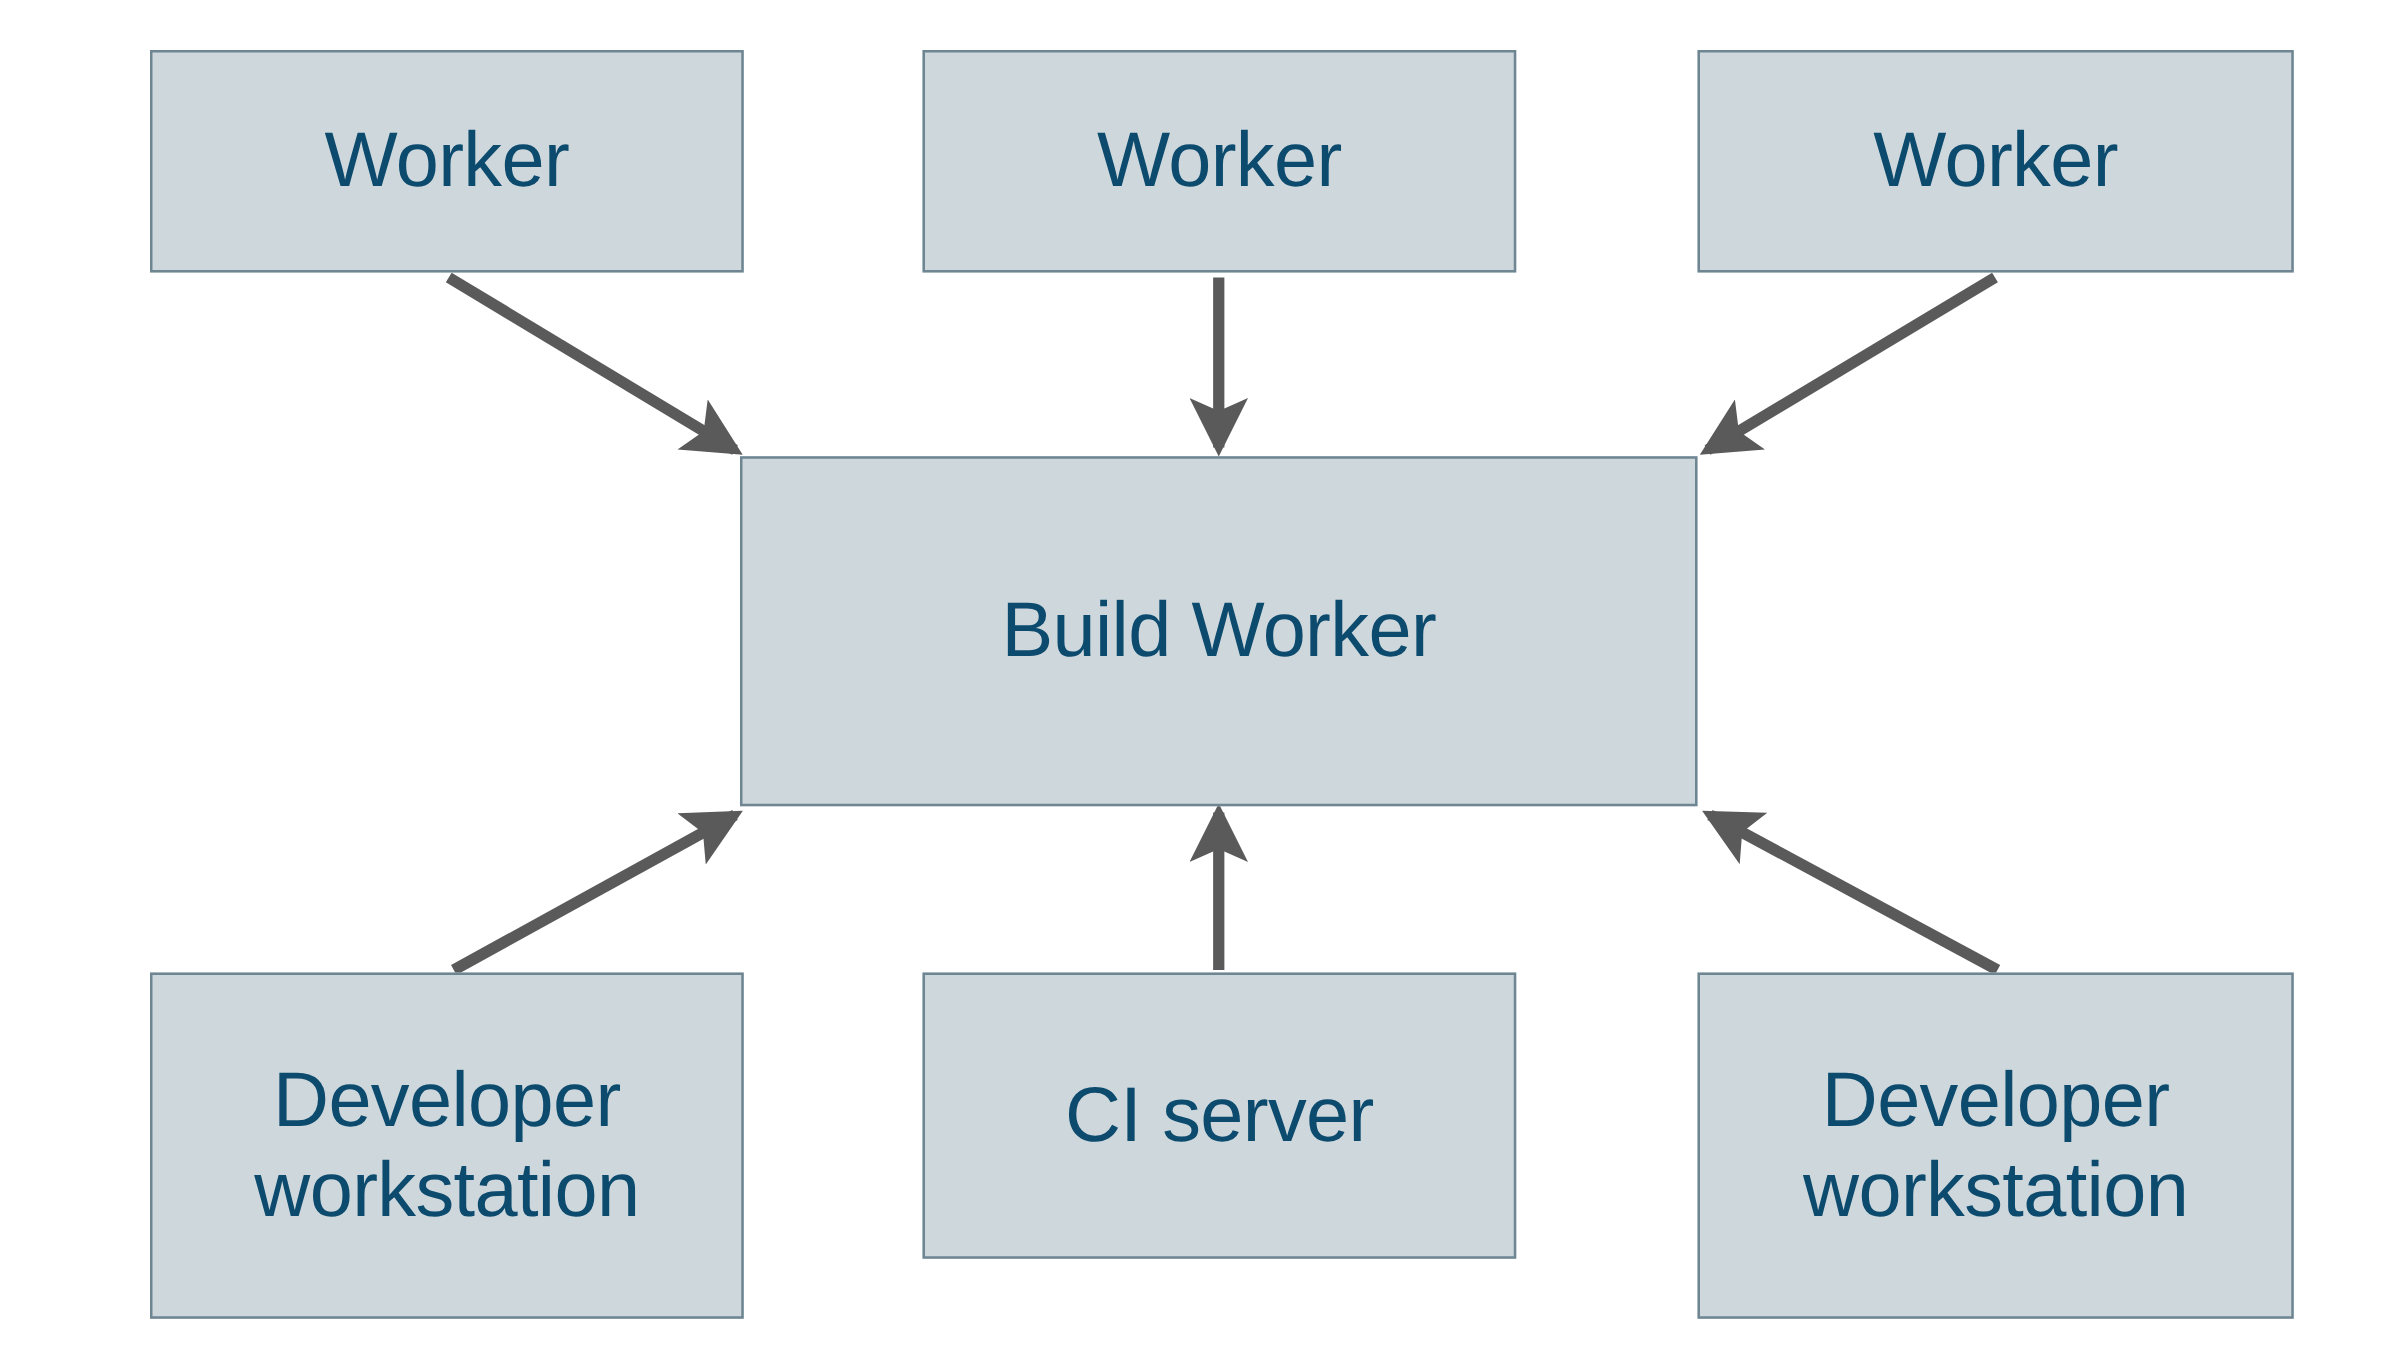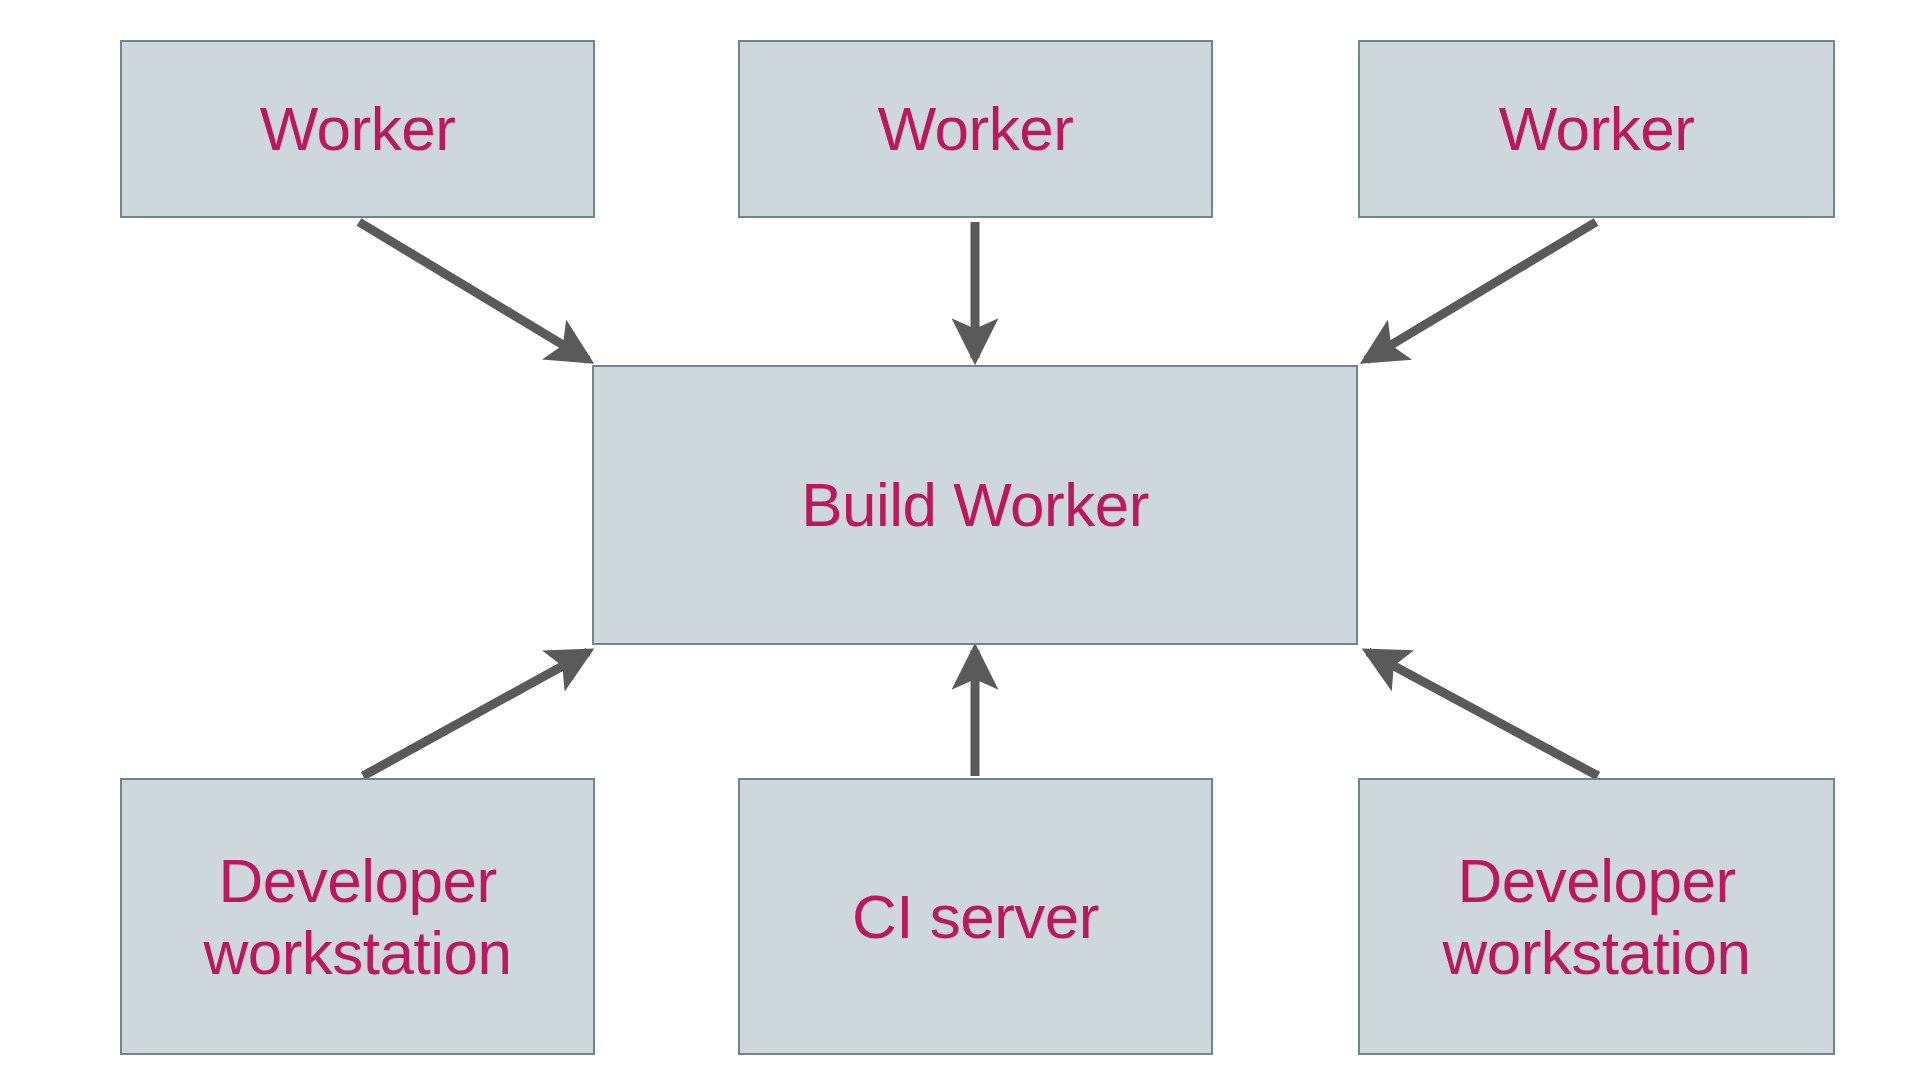--- a/index.html
+++ b/index.html
@@ -32,35 +32,35 @@
     box-sizing: border-box;
     background: #ced8dc;
     border: 2px solid #6e8592;
     display: flex;
     align-items: center;
     justify-content: center;
     text-align: center;
     z-index: 2;
   }
   .node-label {
-    color: #be185d;
+    color: #0c4a6e;
     font-size: 62px;
     font-weight: 400;
     line-height: 1.16;
     letter-spacing: -0.5px;
     white-space: pre-line;
     padding: 0 10px;
   }
   
   #node-worker-1   { left: 120px;  top: 40px;   width: 475px; height: 178px; }
   #node-worker-2   { left: 738px;  top: 40px;   width: 475px; height: 178px; }
   #node-worker-3   { left: 1358px; top: 40px;   width: 477px; height: 178px; }
   #node-build-master { left: 592px; top: 365px; width: 766px; height: 280px; }
   #node-dev-left   { left: 120px;  top: 778px;  width: 475px; height: 277px; }
-  #node-ci-server  { left: 738px;  top: 778px;  width: 475px; height: 277px; }
+  #node-ci-server  { left: 738px;  top: 778px;  width: 475px; height: 229px; }
   #node-dev-right  { left: 1358px; top: 778px;  width: 477px; height: 277px; }
 </style>
 </head>
 <body>
 
 <div id="diagram-canvas">
 
   <svg id="arrow-layer" viewBox="0 0 1910 1090" width="1910" height="1090" xmlns="http://www.w3.org/2000/svg">
     <defs>
       <marker id="arrowhead" markerWidth="5.2" markerHeight="5.2" refX="4.4" refY="2.6" orient="auto" markerUnits="strokeWidth">

